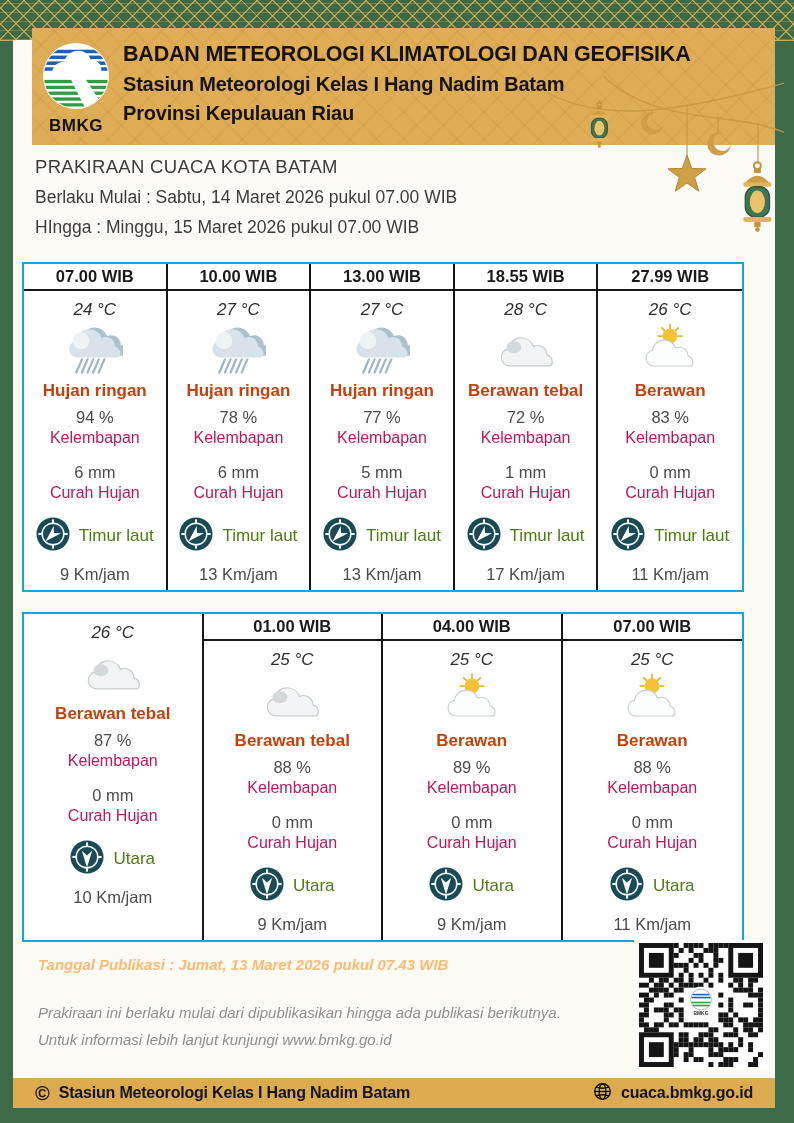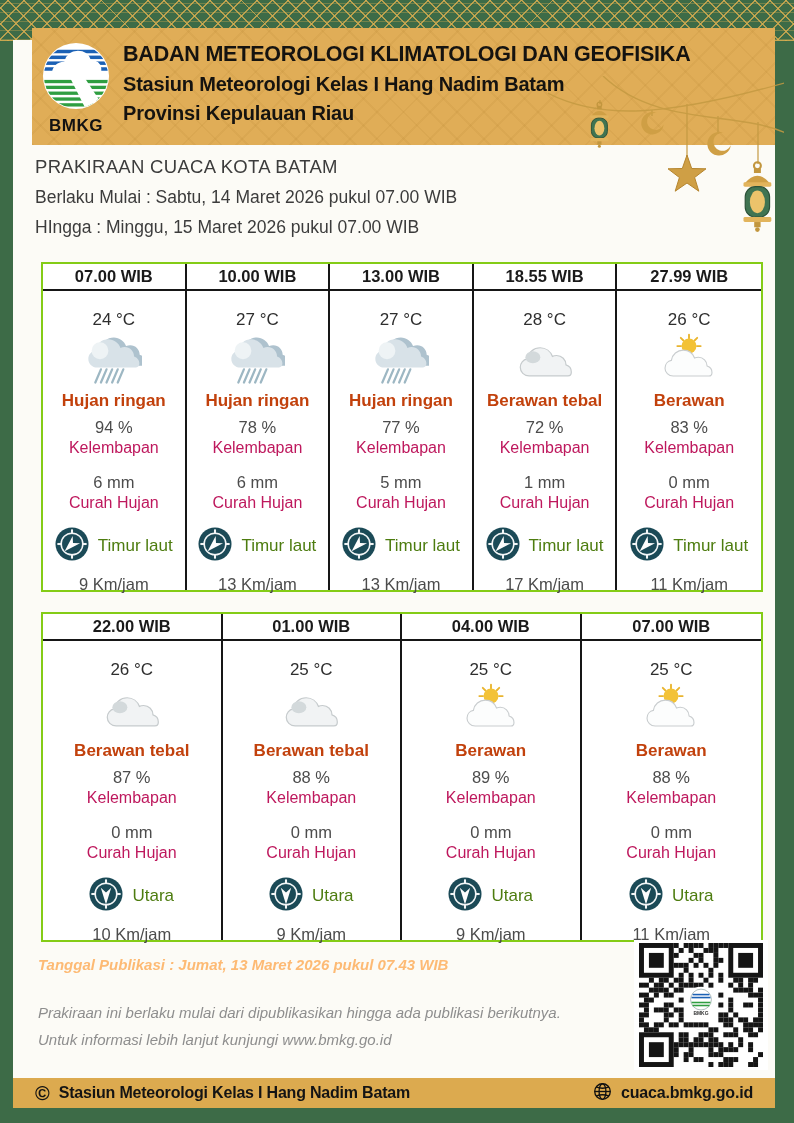--- a/index.html
+++ b/index.html
@@ -36,34 +36,34 @@
   .org-line1{font-weight:700;font-size:21.5px;color:#151310;letter-spacing:-.2px;line-height:1.38;}
   .org-line2,.org-line3{font-weight:700;font-size:20px;color:#151310;letter-spacing:-.2px;line-height:1.45;}
   
   .decor{position:absolute;left:548px;top:76px;width:236px;height:170px;z-index:5;}
   
   .title-block{position:absolute;left:35px;top:156px;width:722px;text-align:left;}
   .t-main{font-size:18.5px;color:#3c3c3c;letter-spacing:.3px;}
   .t-sub{font-size:17.5px;color:#3c3c3c;margin-top:9px;}
   
   .frow{
-    position:absolute;left:41px;width:722px;display:grid;
-    background:#ffffff;border:2px solid #84cc16;box-sizing:border-box;
+    position:absolute;left:22px;width:722px;display:grid;
+    background:#ffffff;border:2px solid #0ea5e9;box-sizing:border-box;
   }
   .frow-1{top:262px;}
   .frow-2{top:612px;}
   .fcard{border-right:2px solid #161616;background:#fff;}
   .fcard:last-child{border-right:none;}
   .ftime{
     height:25px;line-height:25px;text-align:center;
     font-weight:700;font-size:16.5px;color:#1a1a1a;
     border-bottom:2px solid #161616;
   }
   .fbody{height:299px;display:flex;flex-direction:column;align-items:center;}
-  .ftemp{margin-top:19px;font-size:17px;color:#2e2e2e;}
+  .ftemp{margin-top:9px;font-size:17px;color:#2e2e2e;font-style:italic;}
   .ficon{height:56px;margin-top:3px;display:flex;align-items:center;justify-content:center;}
   .fcond{font-size:17px;font-weight:700;color:#c2410c;margin-top:2px;}
   .fval{font-size:16.5px;color:#4c4c4c;margin-top:7px;}
   .fval.gap{margin-top:16px;}
   .flbl{font-size:16px;color:#be185d;margin-top:2px;}
   .fwind{margin-top:15px;display:flex;align-items:center;gap:9px;}
   .fdir{font-size:17px;color:#4d7c0f;}
   .fval.wsp{margin-top:10px;}
   
   .footer-notes{position:absolute;left:38px;top:956px;width:580px;}
@@ -379,21 +379,20 @@
     </g>
               </svg></span>
           <span class="fdir">Timur laut</span>
         </div>
         <div class="fval wsp">11 Km/jam</div>
       </div>
       </div>
     </div>
   <div class="frow frow-2" style="grid-template-columns: repeat(4, 1fr);">
       <div class="fcard">
-      <div class="ftime">22.00 WIB</div>
       <div class="fbody">
         <div class="ftemp">26 °C</div>
         <div class="ficon">
             <svg width="56" height="56" viewBox="0 0 60 58">
     <g transform="translate(1,9)">
       <path d="M12,36 C6.5,36 2.5,31.8 2.5,26.8 C2.5,22.3 5.6,18.6 9.9,17.8 C10.9,10.9 16.8,5.8 23.8,5.8 C29.8,5.8 34.9,9.6 36.9,15 C38.3,14.4 39.8,14.1 41.4,14.1 C47,14.1 51.5,18.6 51.5,24.2 C54.8,25.2 57.2,28.2 57.2,31.8 C57.2,34.1 56,36 53.6,36 Z" fill="#f1f3f4" stroke="#c6cbcd" stroke-width="1.3"></path>
       <ellipse cx="16" cy="16" rx="8" ry="6.5" fill="#d3d9db"></ellipse>
     </g>
             </svg>
           </div>

